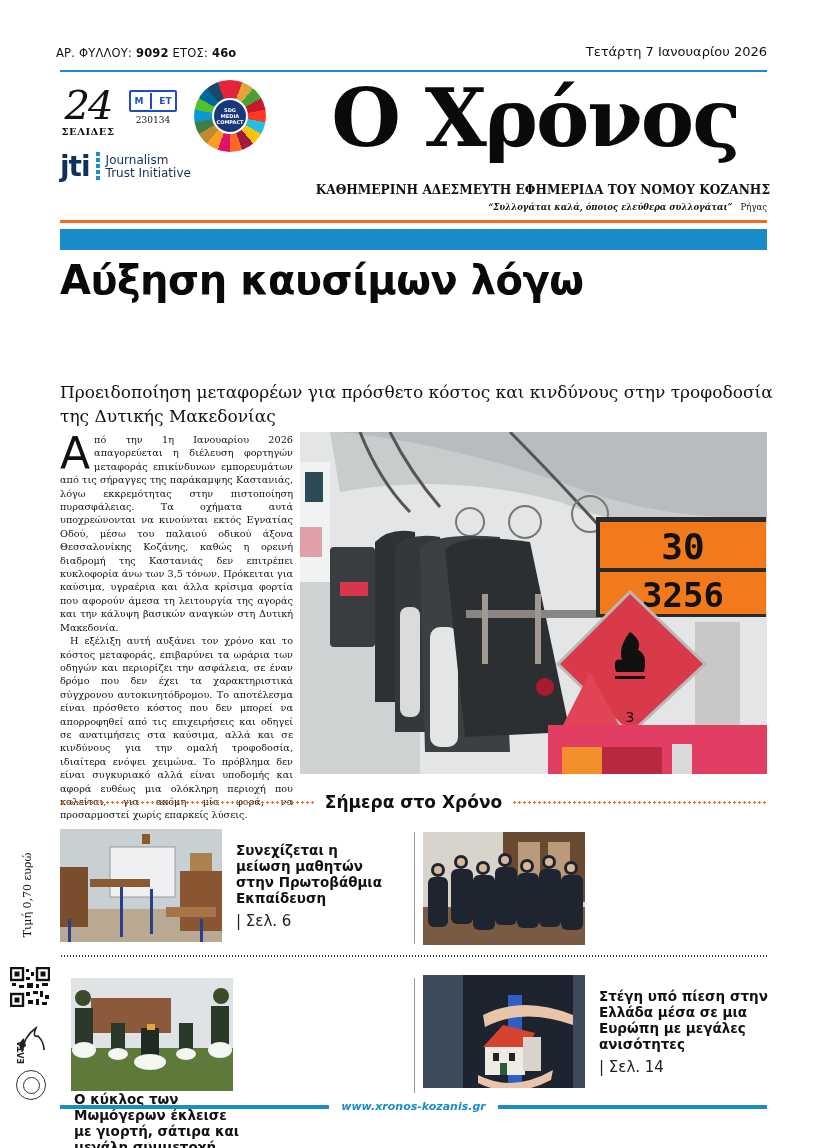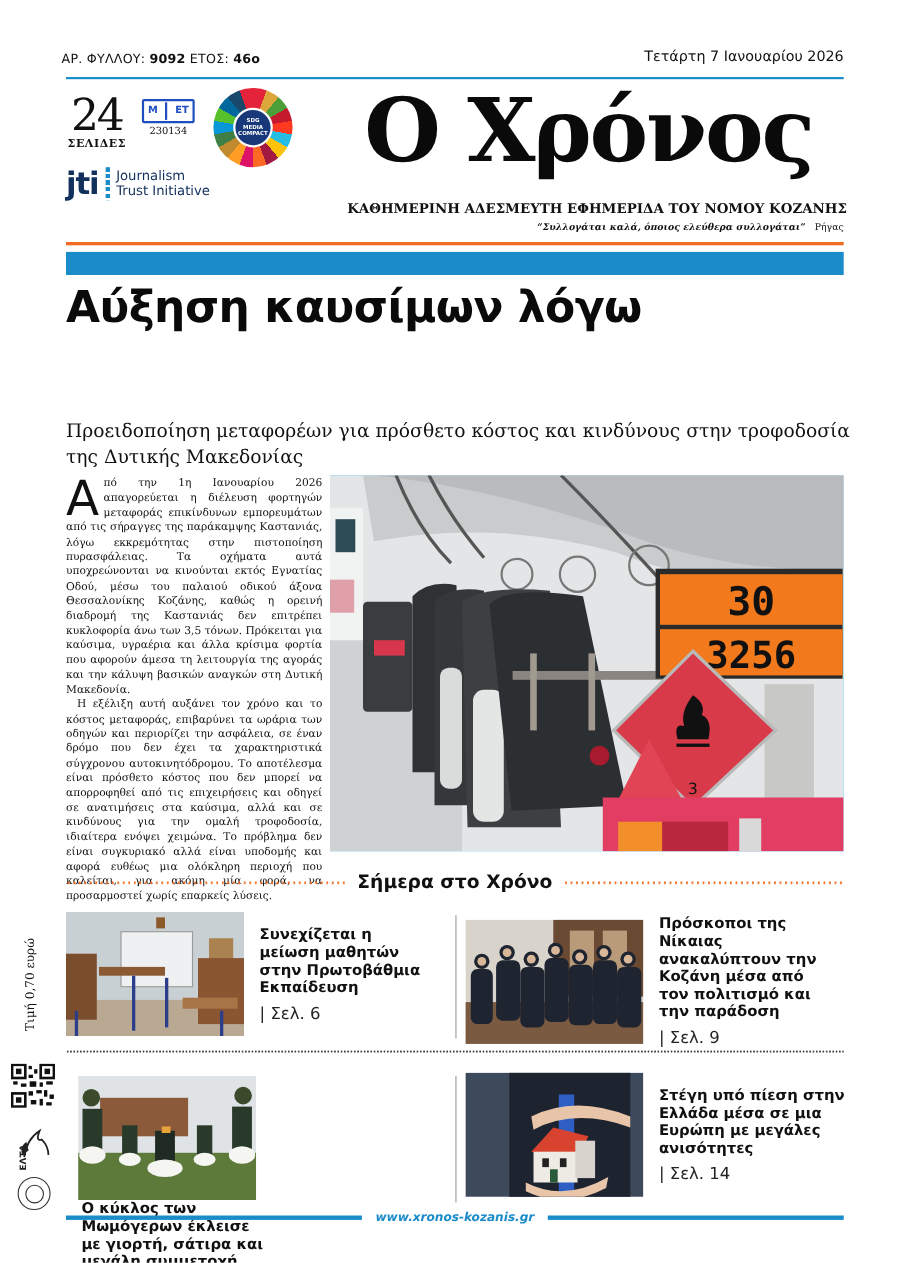--- a/index.html
+++ b/index.html
@@ -3,21 +3,21 @@
 <meta charset="utf-8">
 <style>
   html, body { margin:0; padding:0; background:#ffffff; }
   body { width:820px; height:1148px; position:relative; overflow:hidden; font-family:"DejaVu Sans", sans-serif; color:#111; }
   .abs { position:absolute; }
   .issue { left:56px; top:46px; font-size:11.5px; letter-spacing:0.2px; color:#111; }
   .issue b { font-weight:bold; }
   .date { right:53px; top:44px; font-size:13px; color:#111; }
   .line-blue-top { left:60px; top:70px; width:707px; height:2px; background:#1a8cc9; }
   .pages { left:60px; top:86px; width:56px; text-align:center; font-family:"DejaVu Serif", serif; }
-  .pages .num { font-size:40px; line-height:38px; font-weight:normal; letter-spacing:-2px; }
+  .pages .num { font-size:40px; line-height:38px; font-weight:normal; letter-spacing:-2px;font-style:italic; }
   .pages .lbl { font-size:10px; font-weight:bold; letter-spacing:0.5px; margin-top:2px; }
   .met { left:127px; top:90px; width:52px; text-align:center; }
   .met .book { width:48px; height:22px; border:2px solid #1e4ec0; border-radius:2px; display:flex; align-items:center; justify-content:space-around; font-size:9px; font-weight:bold; color:#1e4ec0; position:relative; box-sizing:border-box; margin:0 auto; }
   .met .book span.sep { width:2px; height:16px; background:#1e4ec0; }
   .met .code { font-family:"DejaVu Serif", serif; font-size:9px; margin-top:3px; }
   .sdg { left:194px; top:80px; width:72px; height:72px; border-radius:50%; background: conic-gradient(#e5243b 0 20deg,#dda63a 20deg 40deg,#4c9f38 40deg 60deg,#c5192d 60deg 80deg,#ff3a21 80deg 100deg,#26bde2 100deg 120deg,#fcc30b 120deg 140deg,#a21942 140deg 160deg,#fd6925 160deg 180deg,#dd1367 180deg 200deg,#fd9d24 200deg 220deg,#bf8b2e 220deg 240deg,#3f7e44 240deg 260deg,#0a97d9 260deg 280deg,#56c02b 280deg 300deg,#00689d 300deg 320deg,#19486a 320deg 340deg,#e5243b 340deg 360deg); }
   .sdg .inner { position:absolute; left:18px; top:18px; width:36px; height:36px; border-radius:50%; background:#19387a; border:2px solid #fff; box-sizing:border-box; color:#fff; font-size:5px; font-weight:bold; text-align:center; display:flex; flex-direction:column; justify-content:center; line-height:6px; }
   .jti { left:60px; top:152px; display:flex; align-items:center; }
   .jti .mark { font-size:28px; font-weight:bold; color:#12305c; letter-spacing:-1px; line-height:28px; }
   .jti .bar { width:4px; height:30px; margin:0 6px; background: repeating-linear-gradient(#1a8cc9 0 4px, transparent 4px 6px); }
@@ -262,24 +262,20 @@
         <circle cx="15" cy="38" r="4"></circle>
           <circle cx="38" cy="30" r="4"></circle>
           <circle cx="60" cy="36" r="4"></circle>
         <circle cx="82" cy="28" r="4"></circle>
           <circle cx="104" cy="34" r="4"></circle>
           <circle cx="126" cy="30" r="4"></circle>
           <circle cx="148" cy="36" r="4"></circle>
       </g>
     </svg>
   </div>
-  <div class="info">
-    <div class="title" style="width:150px">Πρόσκοποι της Νίκαιας ανακαλύπτουν την Κοζάνη μέσα από τον πολιτισμό και την παράδοση</div>
-    <div class="page">| Σελ. 9</div>
-  </div>
 </div>
 
 <div class="dots-black" style="left:60px; top:955px; width:707px;"></div>
 
 <div class="story" style="left:60px; top:978px;flex-direction:column;">
   <div class="thumb">
     <svg width="162" height="113" viewBox="0 0 162 113">
       <rect width="162" height="113" fill="#dfe3e6"></rect>
       <rect x="20" y="20" width="80" height="35" fill="#8a5a3a"></rect>
       <rect x="0" y="70" width="162" height="43" fill="#5d7a3a"></rect>

